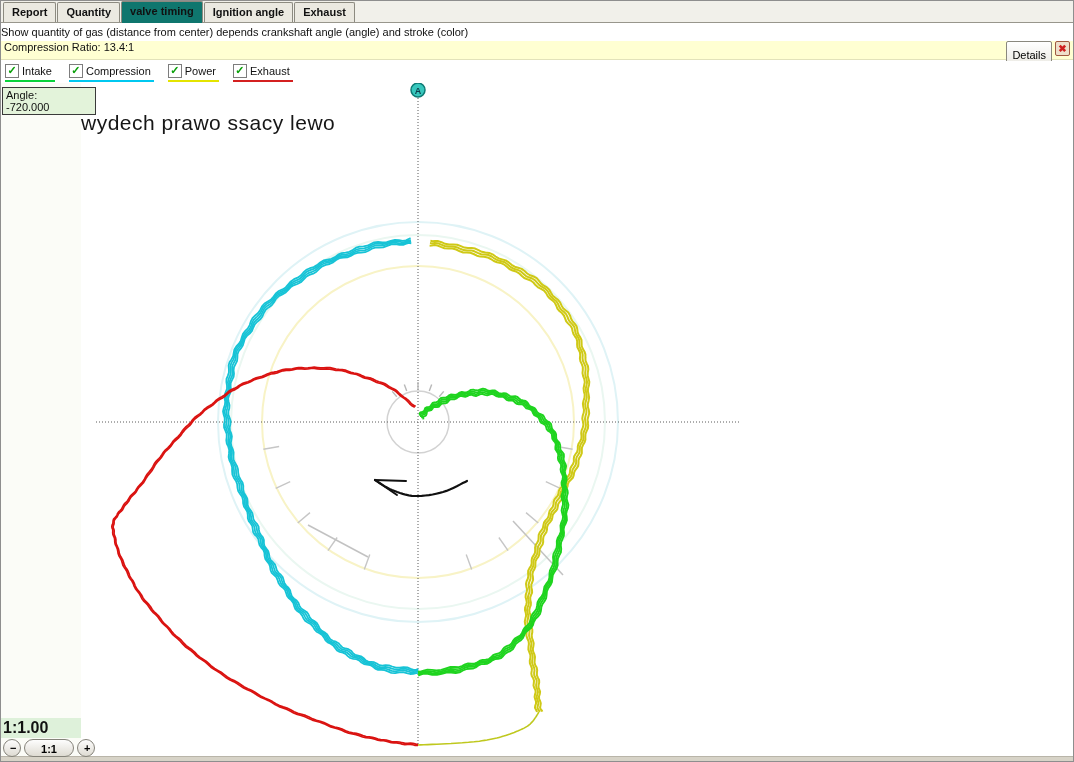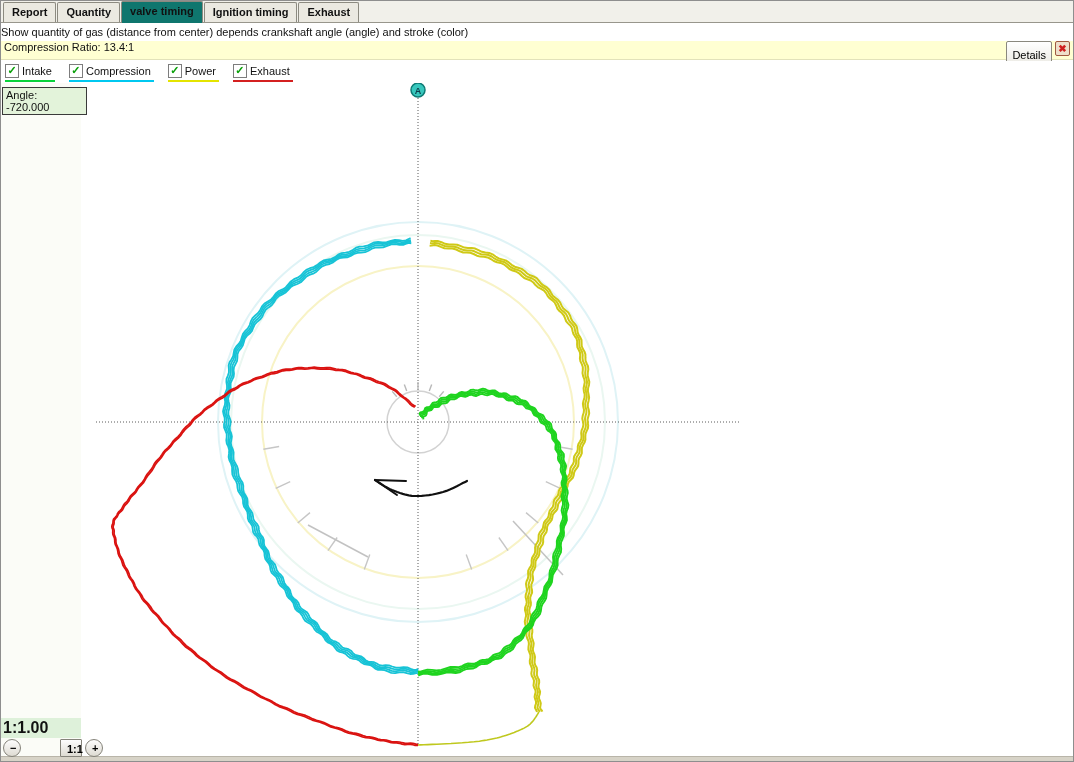--- a/index.html
+++ b/index.html
@@ -25,32 +25,32 @@
   .close-btn{width:15px;height:15px;background:#eedfca;border:1px solid #a05a40;border-radius:2px;
              color:#cf2020;font-size:10px;font-weight:bold;line-height:13px;text-align:center;cursor:default;box-sizing:border-box;}
 
   .legend-row{position:absolute;top:60px;left:0;right:0;height:22px;background:#fff;display:flex;
               gap:14px;padding:2px 4px 0 4px;z-index:2;box-sizing:border-box;align-items:flex-start;}
   .legend-item{display:flex;align-items:center;gap:3px;font-size:11px;border-bottom:2px solid #999;
                padding:0 3px 1px 0;height:16px;cursor:default;}
   .checkbox{width:12px;height:12px;background:#fff;border:1px solid #7d7d7d;font-size:11px;line-height:11px;
             text-align:center;color:#0aa00a;font-weight:bold;box-sizing:content-box;}
 
-  .angle-panel{position:absolute;top:86px;left:1px;width:85px;background:#e3f3da;border:1px solid #3a3a3a;
+  .angle-panel{position:absolute;top:86px;left:1px;width:94px;background:#e3f3da;border:1px solid #3a3a3a;
                font-size:11px;line-height:12px;padding:1px 3px;z-index:3;box-sizing:border-box;}
 
   .annotation{position:absolute;left:80px;top:110px;font-size:21px;letter-spacing:0.5px;color:#161616;z-index:2;}
 
   .scale-box{position:absolute;left:0;top:717px;width:80px;height:20px;background:#def1da;
              font-size:16px;font-weight:bold;line-height:20px;padding-left:2px;z-index:3;box-sizing:border-box;}
   .zoombar{position:absolute;left:2px;top:738px;display:flex;gap:3px;align-items:center;z-index:3;}
   .zbtn{height:18px;background:linear-gradient(#fdfdfd,#dedbd2);border:1px solid #85837a;
         font-size:11px;font-weight:bold;text-align:center;cursor:default;box-sizing:border-box;}
   .zbtn.round{width:18px;border-radius:50%;line-height:15px;}
-  .zbtn.rect{width:22px;border-radius:1px;line-height:16px;margin-left:36px;}
+  .zbtn.rect{width:50px;border-radius:9px;line-height:16px;}
 
   .bottom-strip{position:absolute;left:0;right:0;bottom:0;height:4px;background:#d7d3c7;border-top:1px solid #b9b5a9;z-index:2;}
 </style>
 </head>
 <body>
 
 <div class="screen">
 
   <svg id="plot-svg" viewBox="0 0 1074 762">
       <rect x="0" y="82" width="80" height="676" fill="#fbfcf7"></rect>
@@ -95,21 +95,21 @@
       <line x1="374" y1="479" x2="405" y2="480" stroke="#111111" stroke-width="2" stroke-linecap="round"></line>
       <line x1="374" y1="479" x2="396" y2="494" stroke="#111111" stroke-width="2" stroke-linecap="round"></line>
       <circle cx="417" cy="89" r="7" fill="#38c7bd" stroke="#0d7a74" stroke-width="1.5"></circle>
       <text x="417" y="92.5" text-anchor="middle" font-size="9" font-weight="bold" fill="#0b3b4a" font-family="&quot;Liberation Sans&quot;, sans-serif">A</text>
     </svg>
 
   <div class="tabbar">
     <div class="tab">Report</div>
     <div class="tab">Quantity</div>
     <div class="tab active">valve timing</div>
-    <div class="tab">Ignition timing</div>
+    <div class="tab">Ignition angle</div>
     <div class="tab">Exhaust</div>
   </div>
 
   <div class="desc-row">Show quantity of gas (distance from center) depends crankshaft angle (angle) and stroke (color)</div>
 
   <div class="ratio-bar">
     <span class="ratio-text">Compression Ratio: 13.4:1</span>
     <button class="details-btn">Details</button>
     <div class="close-btn">✖</div>
   </div>
@@ -131,20 +131,21 @@
       <span class="checkbox">✓</span>
       <span>Exhaust</span>
     </div>
   </div>
 
   <div class="angle-panel">
     <div>Angle:</div>
     <div>-720.000</div>
   </div>
 
+  <div class="annotation">wydech prawo ssacy lewo</div>
 
   <div class="scale-box">1:1.00</div>
 
   <div class="zoombar">
     <button class="zbtn round">−</button>
     <button class="zbtn rect">1:1</button>
     <button class="zbtn round">+</button>
   </div>
 
   <div class="bottom-strip"></div>

